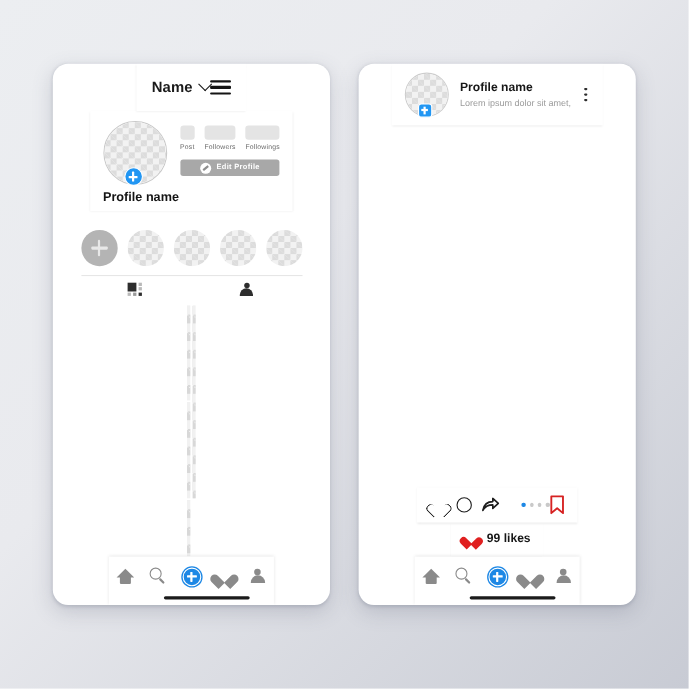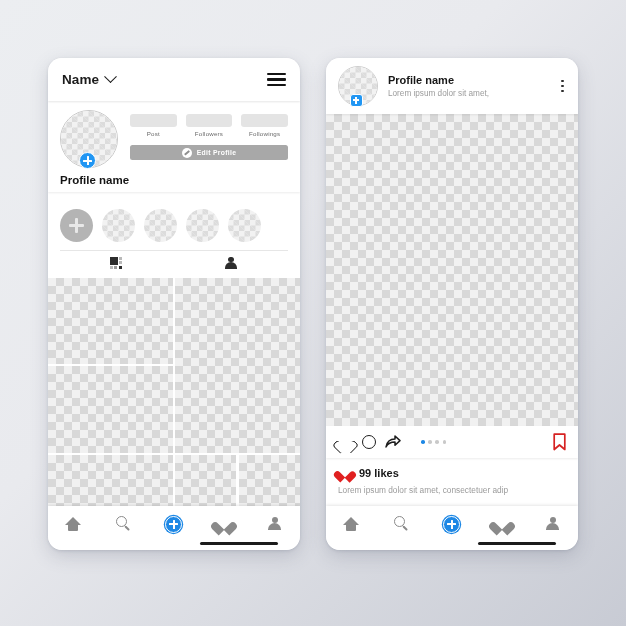--- a/index.html
+++ b/index.html
@@ -16,20 +16,21 @@
 
   
   .phone {
     position: absolute;
     background: #ffffff;
     border-radius: 14px;
     overflow: hidden;
     box-shadow: 0 6px 18px rgba(80,88,110,0.22), 0 1px 3px rgba(80,88,110,0.18);
     display: flex;
     flex-direction: column;
+    align-items: center;
   }
   #phone-left  { left: 48px;  top: 58px; width: 252px; height: 492px; }
   #phone-right { left: 326px; top: 58px; width: 252px; height: 492px; }
 
   
   .checker {
     background-color: #f1f1f1;
     background-image:
       linear-gradient(45deg, #d8d8d8 25%, transparent 25%, transparent 75%, #d8d8d8 75%),
       linear-gradient(45deg, #d8d8d8 25%, transparent 25%, transparent 75%, #d8d8d8 75%);
@@ -515,21 +516,20 @@
           <path d="M1.2 1.2 H11.8 V16.5 L6.5 12 L1.2 16.5 Z" fill="none" stroke="#d62222" stroke-width="1.7" stroke-linejoin="round"></path>
         </svg>
       </div>
     </div>
 
     <div class="likes-block">
       <div class="likes-row">
         <div class="ic-heart-red"></div>
         <div class="likes-count">99 likes</div>
       </div>
-      <div class="caption">Lorem ipsum dolor sit amet, consectetuer adip</div>
     </div>
 
     <div class="bottomnav">
       <div class="nav-btn">
         <div class="ic-home">
             <span class="roof"></span>
             <span class="base"></span>
           </div>
       </div>
       <div class="nav-btn">

